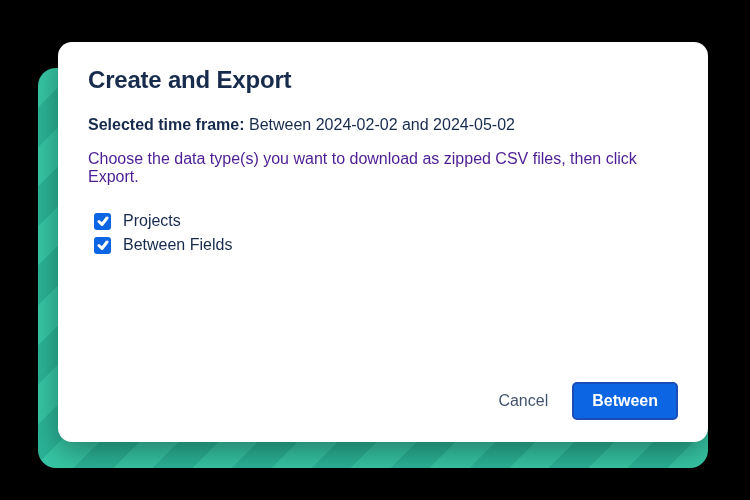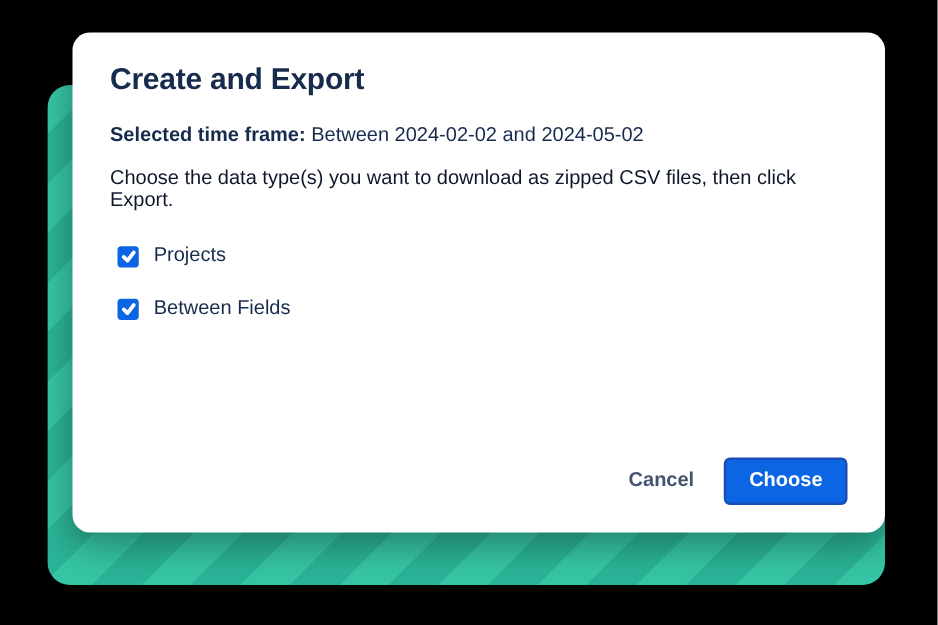--- a/index.html
+++ b/index.html
@@ -17,21 +17,21 @@
       top: 68px;
       width: 670px;
       height: 400px;
       background: #2ab99a;
       background-image: repeating-linear-gradient(135deg, #36c6a5 0 28px, #2bb497 28px 56px);
       border-radius: 18px;
     }
     .dialog {
       position: absolute;
       left: 58px;
-      top: 26px;
+      top: 42px;
       width: 650px;
       height: 400px;
       background: #fff;
       border-radius: 14px;
       box-shadow: 0 10px 30px rgba(0,0,0,0.35);
       padding: 24px 30px 22px 30px;
       display: flex;
       flex-direction: column;
       color: #172b4d;
     }
@@ -43,27 +43,27 @@
       letter-spacing: -0.2px;
     }
     .timeframe {
       font-size: 16px;
       color: #172b4d;
       margin-bottom: 16px;
     }
     .timeframe .label { font-weight: 700; }
     .instruction {
       font-size: 16px;
-      color: #0f172a;
+      color: #4c1d95;
       margin-bottom: 26px;
     }
     .checkbox-list {
       display: flex;
       flex-direction: column;
-      gap: 24px;
+      gap: 6px;
       padding-left: 6px;
     }
     .checkbox-row {
       display: flex;
       align-items: center;
       gap: 12px;
       cursor: pointer;
     }
     .checkbox {
       width: 17px;
@@ -92,21 +92,21 @@
       margin-top: auto;
       display: flex;
       justify-content: flex-end;
       align-items: center;
       gap: 14px;
     }
     .btn-cancel {
       background: transparent;
       border: none;
       font-size: 16px;
-      font-weight: 700;
+      font-weight: 400;
       color: #44546f;
       padding: 8px 10px;
       cursor: pointer;
       border-radius: 4px;
     }
     .btn-export {
       background: #0c66e4;
       border: 2px solid #1a4db8;
       color: #fff;
       font-size: 16px;
@@ -151,16 +151,16 @@
             <polyline points="2,6.5 5,9.5 10,3"></polyline>
           </svg>
       </span>
       <span class="checkbox-label">Between Fields</span>
     </label>
 
   </div>
 
   <div class="footer">
     <button class="btn-cancel">Cancel</button>
-    <button class="btn-export">Choose</button>
+    <button class="btn-export">Between</button>
   </div>
 
 </div>
 
 </body></html>

